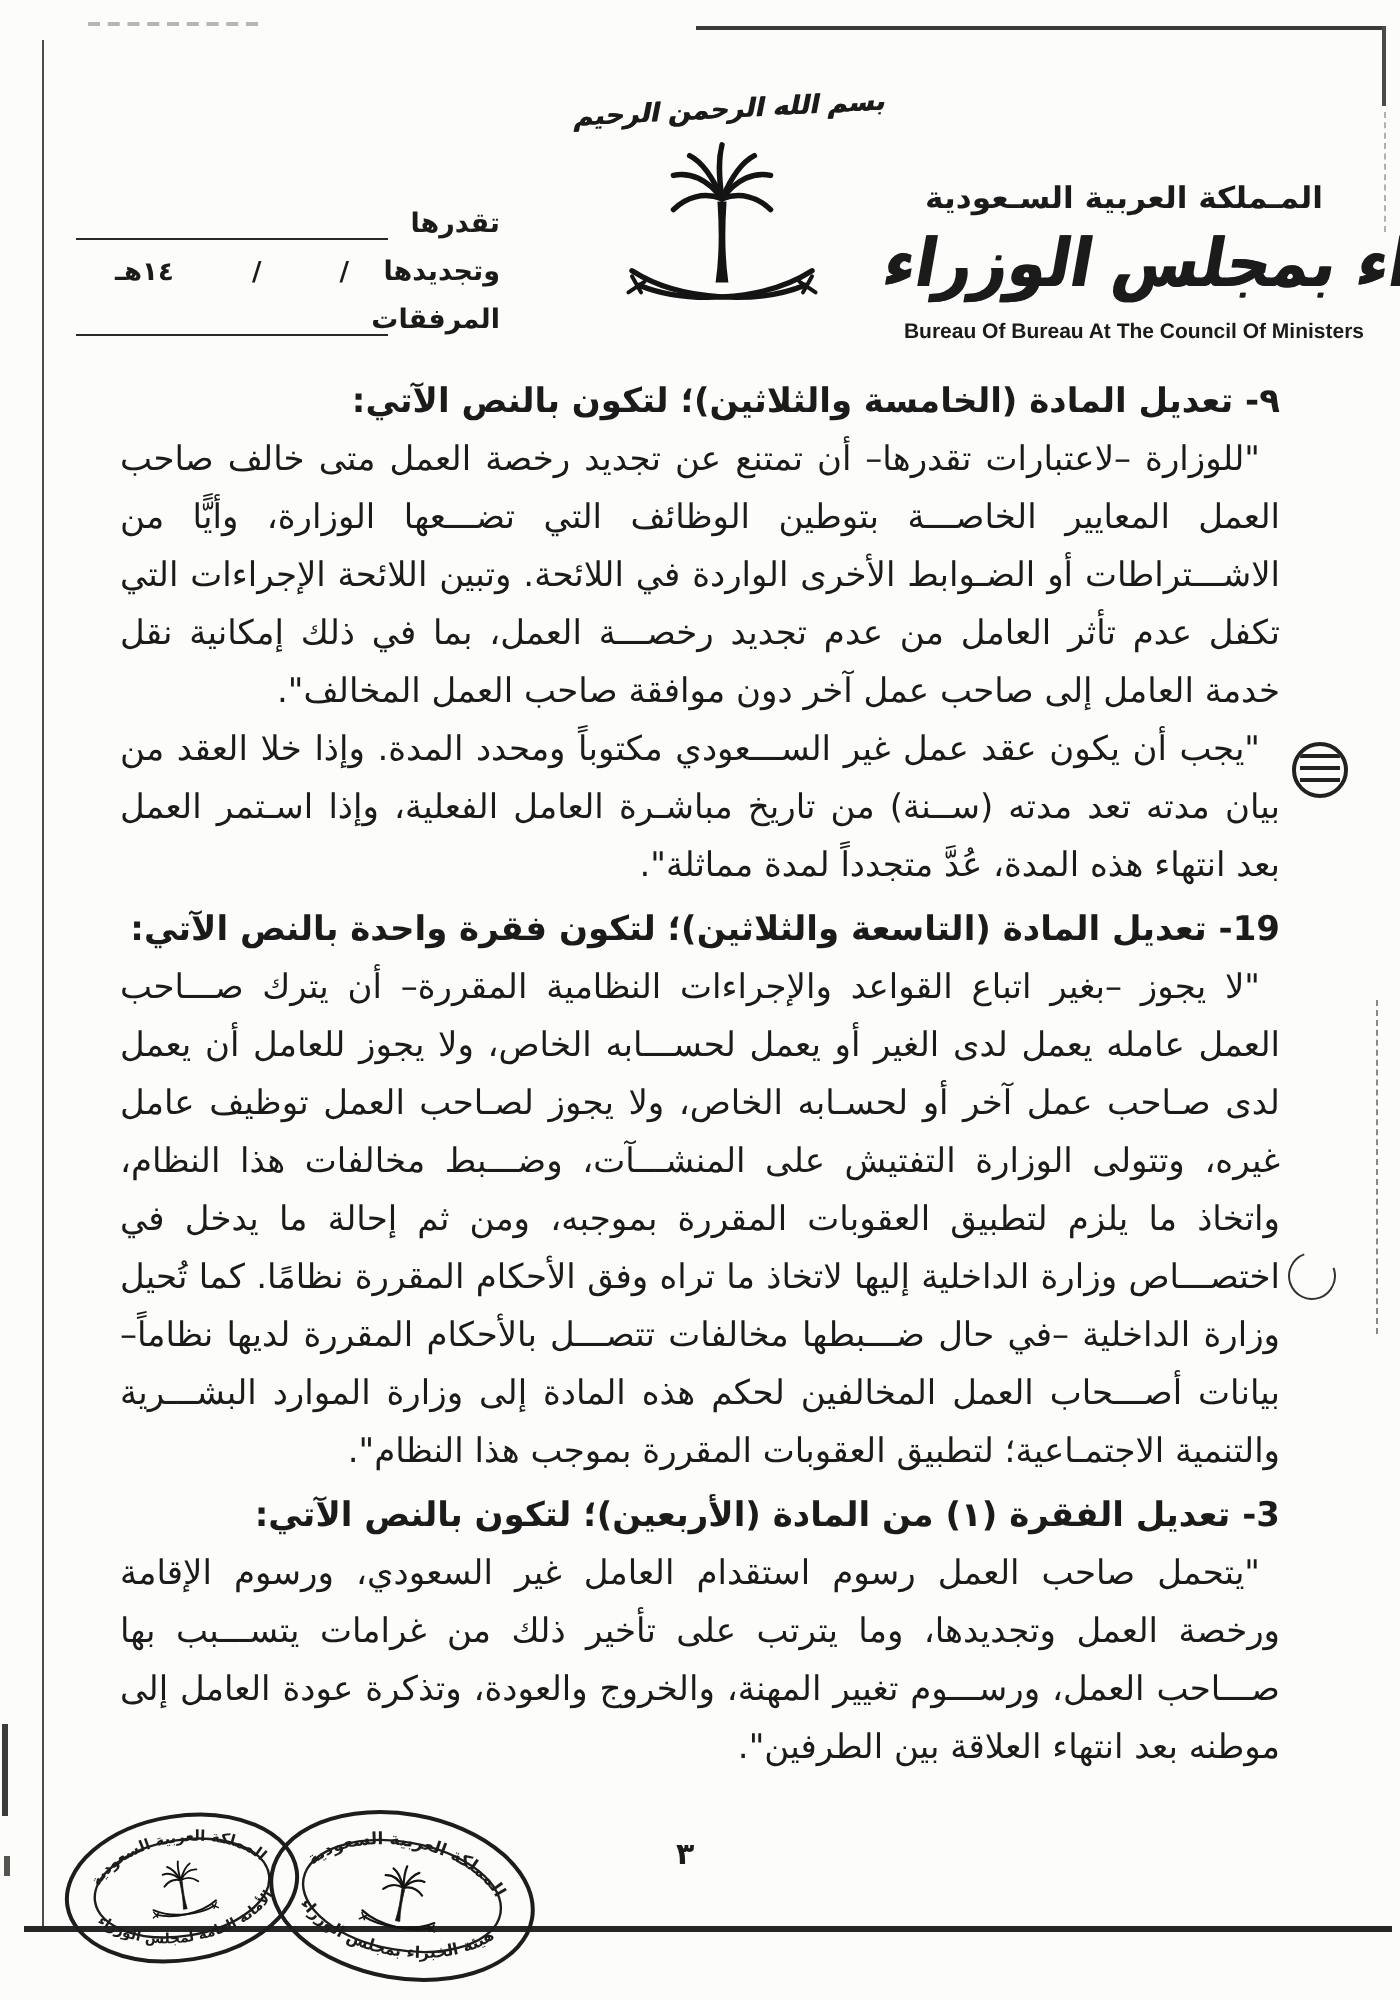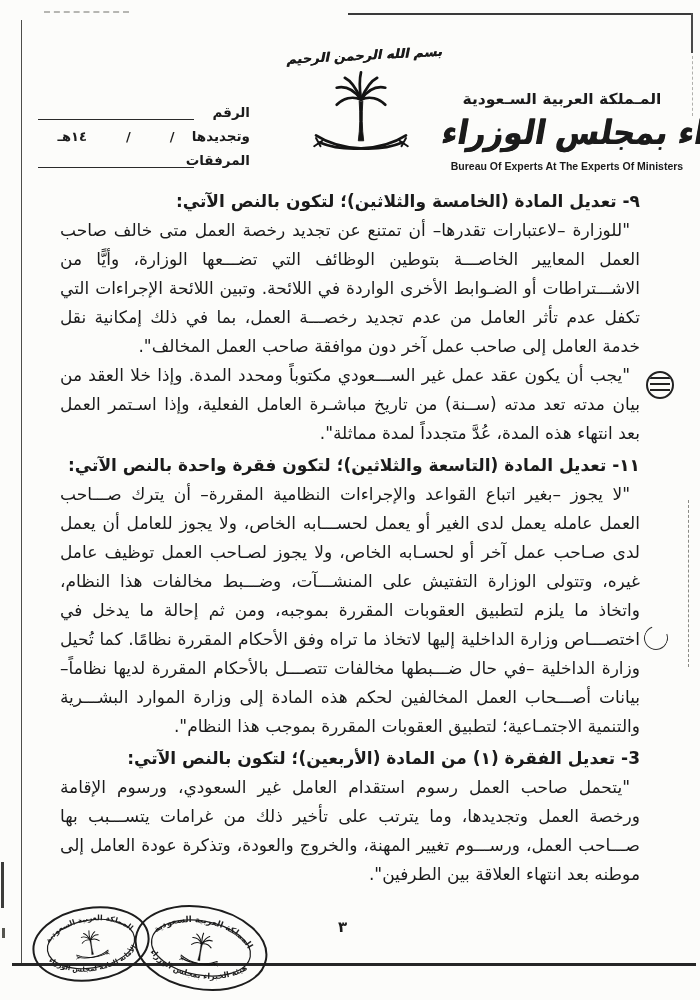--- a/index.html
+++ b/index.html
@@ -89,54 +89,54 @@
           <path d="M103,84 L112,90 M105,90 L110,81" stroke-width="2.2"></path>
           <path d="M17,84 L8,90 M15,90 L10,81" stroke-width="2.2"></path>
         </g>
       </symbol>
     </defs>
   </svg>
 
   <div class="hdr-right">
     <div class="kingdom">المـملكة العربية السـعودية</div>
     <div class="callig">هيئة الخبراء بمجلس الوزراء</div>
-    <div class="bureau-en">Bureau Of Experts At The Experts Of Ministers</div>
+    <div class="bureau-en">Bureau Of Bureau At The Council Of Ministers</div>
   </div>
 
   <div class="hdr-center">
     <div class="bismillah">بسم الله الرحمن الرحيم</div>
     <svg class="emblem" width="108" height="94" viewBox="0 0 120 104">
       <use href="#emblem"></use>
     </svg>
   </div>
 
   <div class="hdr-left">
     <div class="field-row">
-      <span class="field-label">الرقم</span>
+      <span class="field-label">تقدرها</span>
       <span class="field-line"></span>
     </div>
     <div class="field-row">
       <span class="field-label">وتجديدها</span>
       <span class="date-parts">
         <span>/</span>
         <span>/</span>
         <span>١٤هـ</span>
       </span>
     </div>
     <div class="field-row">
       <span class="field-label">المرفقات</span>
       <span class="field-line"></span>
     </div>
   </div>
 
   <div class="doc-body">
     <div class="sec-h">٩- تعديل المادة (الخامسة والثلاثين)؛ لتكون بالنص الآتي:</div>
     <div class="sec-p">"للوزارة –لاعتبارات تقدرها– أن تمتنع عن تجديد رخصة العمل متى خالف صاحب العمل المعايير الخاصـــة بتوطين الوظائف التي تضـــعها الوزارة، وأيًّا من الاشـــتراطات أو الضـوابط الأخرى الواردة في اللائحة. وتبين اللائحة الإجراءات التي تكفل عدم تأثر العامل من عدم تجديد رخصـــة العمل، بما في ذلك إمكانية نقل خدمة العامل إلى صاحب عمل آخر دون موافقة صاحب العمل المخالف".</div>
     <div class="sec-p">"يجب أن يكون عقد عمل غير الســـعودي مكتوباً ومحدد المدة. وإذا خلا العقد من بيان مدته تعد مدته (ســنة) من تاريخ مباشـرة العامل الفعلية، وإذا اسـتمر العمل بعد انتهاء هذه المدة، عُدَّ متجدداً لمدة مماثلة".</div>
-    <div class="sec-h">١١- تعديل المادة (التاسعة والثلاثين)؛ لتكون فقرة واحدة بالنص الآتي:</div>
+    <div class="sec-h">19- تعديل المادة (التاسعة والثلاثين)؛ لتكون فقرة واحدة بالنص الآتي:</div>
     <div class="sec-p">"لا يجوز –بغير اتباع القواعد والإجراءات النظامية المقررة– أن يترك صـــاحب العمل عامله يعمل لدى الغير أو يعمل لحســـابه الخاص، ولا يجوز للعامل أن يعمل لدى صـاحب عمل آخر أو لحسـابه الخاص، ولا يجوز لصـاحب العمل توظيف عامل غيره، وتتولى الوزارة التفتيش على المنشـــآت، وضـــبط مخالفات هذا النظام، واتخاذ ما يلزم لتطبيق العقوبات المقررة بموجبه، ومن ثم إحالة ما يدخل في اختصـــاص وزارة الداخلية إليها لاتخاذ ما تراه وفق الأحكام المقررة نظامًا. كما تُحيل وزارة الداخلية –في حال ضـــبطها مخالفات تتصـــل بالأحكام المقررة لديها نظاماً– بيانات أصـــحاب العمل المخالفين لحكم هذه المادة إلى وزارة الموارد البشـــرية والتنمية الاجتمـاعية؛ لتطبيق العقوبات المقررة بموجب هذا النظام".</div>
     <div class="sec-h">3- تعديل الفقرة (١) من المادة (الأربعين)؛ لتكون بالنص الآتي:</div>
     <div class="sec-p">"يتحمل صاحب العمل رسوم استقدام العامل غير السعودي، ورسوم الإقامة ورخصة العمل وتجديدها، وما يترتب على تأخير ذلك من غرامات يتســـبب بها صـــاحب العمل، ورســـوم تغيير المهنة، والخروج والعودة، وتذكرة عودة العامل إلى موطنه بعد انتهاء العلاقة بين الطرفين".</div>
   </div>
 
   <svg class="stamp stamp-left" width="126" height="92" viewBox="0 0 126 92">
     <g transform="rotate(-9 63 46)">
       <ellipse cx="63" cy="46" rx="58" ry="36" fill="none" stroke="#1d1d1d" stroke-width="2"></ellipse>
       <ellipse cx="63" cy="46" rx="44" ry="24" fill="none" stroke="#1d1d1d" stroke-width="1.2"></ellipse>
       <path id="s1top" d="M18,50 A45,27 0 0 1 108,50" fill="none"></path>

